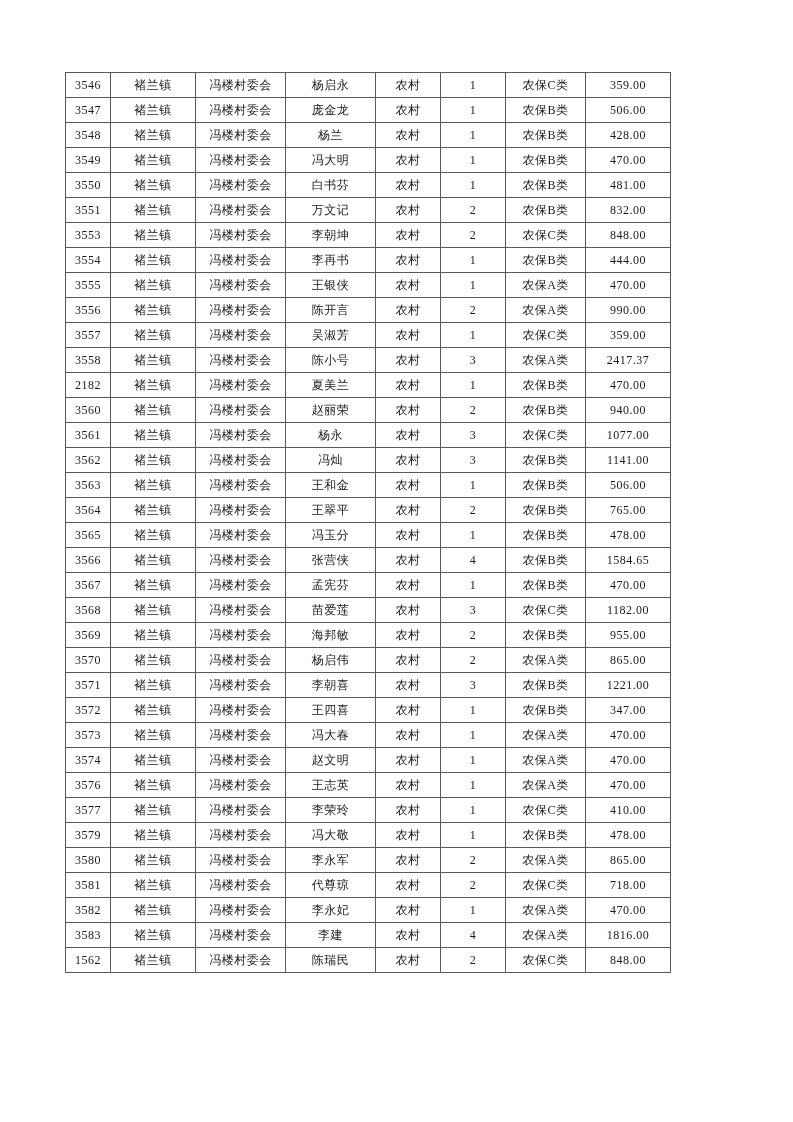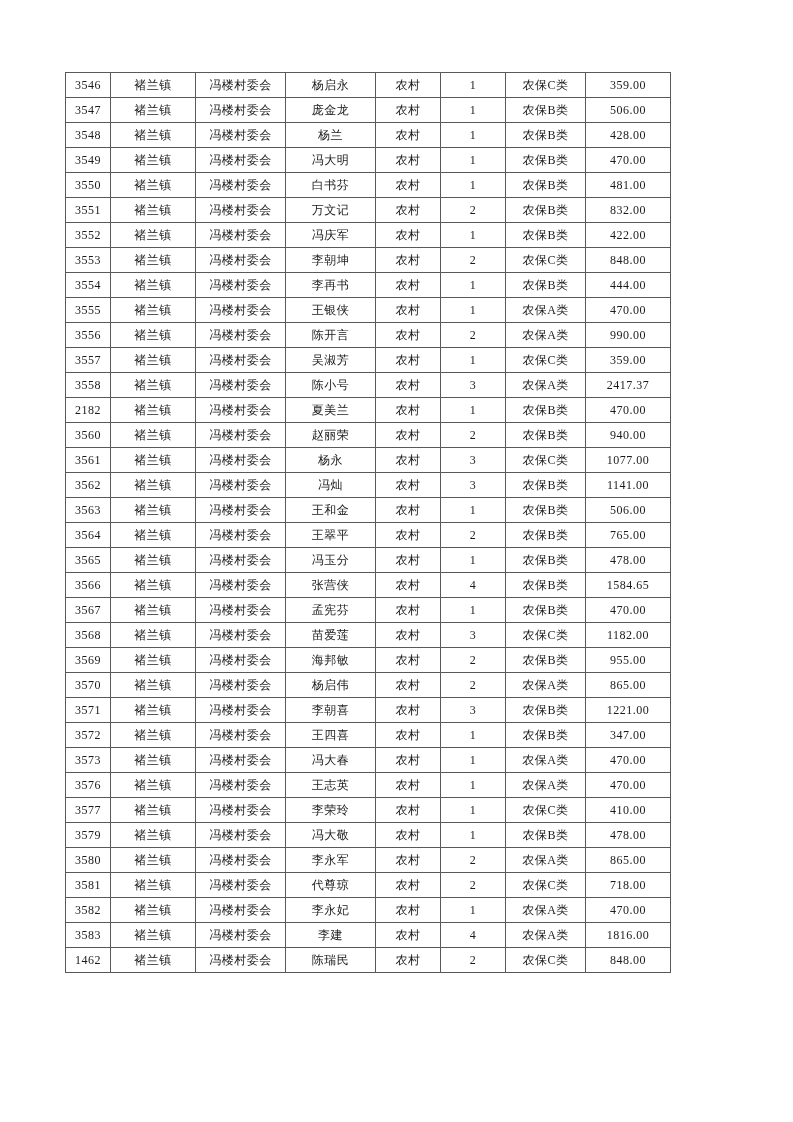--- a/index.html
+++ b/index.html
@@ -114,30 +114,20 @@
           <td>3551</td>
           <td>褚兰镇</td>
           <td>冯楼村委会</td>
           <td>万文记</td>
           <td>农村</td>
           <td>2</td>
           <td>农保B类</td>
           <td>832.00</td>
         </tr>
         <tr>
-          <td>3552</td>
-          <td>褚兰镇</td>
-          <td>冯楼村委会</td>
-          <td>冯庆军</td>
-          <td>农村</td>
-          <td>1</td>
-          <td>农保B类</td>
-          <td>422.00</td>
-        </tr>
-        <tr>
           <td>3553</td>
           <td>褚兰镇</td>
           <td>冯楼村委会</td>
           <td>李朝坤</td>
           <td>农村</td>
           <td>2</td>
           <td>农保C类</td>
           <td>848.00</td>
         </tr>
         <tr>
@@ -334,20 +324,30 @@
           <td>3573</td>
           <td>褚兰镇</td>
           <td>冯楼村委会</td>
           <td>冯大春</td>
           <td>农村</td>
           <td>1</td>
           <td>农保A类</td>
           <td>470.00</td>
         </tr>
         <tr>
+          <td>3574</td>
+          <td>褚兰镇</td>
+          <td>冯楼村委会</td>
+          <td>赵文明</td>
+          <td>农村</td>
+          <td>1</td>
+          <td>农保A类</td>
+          <td>470.00</td>
+        </tr>
+        <tr>
           <td>3576</td>
           <td>褚兰镇</td>
           <td>冯楼村委会</td>
           <td>王志英</td>
           <td>农村</td>
           <td>1</td>
           <td>农保A类</td>
           <td>470.00</td>
         </tr>
         <tr>
@@ -404,21 +404,21 @@
           <td>3583</td>
           <td>褚兰镇</td>
           <td>冯楼村委会</td>
           <td>李建</td>
           <td>农村</td>
           <td>4</td>
           <td>农保A类</td>
           <td>1816.00</td>
         </tr>
         <tr>
-          <td>1462</td>
+          <td>1562</td>
           <td>褚兰镇</td>
           <td>冯楼村委会</td>
           <td>陈瑞民</td>
           <td>农村</td>
           <td>2</td>
           <td>农保C类</td>
           <td>848.00</td>
         </tr>
       </tbody>
   </table>

